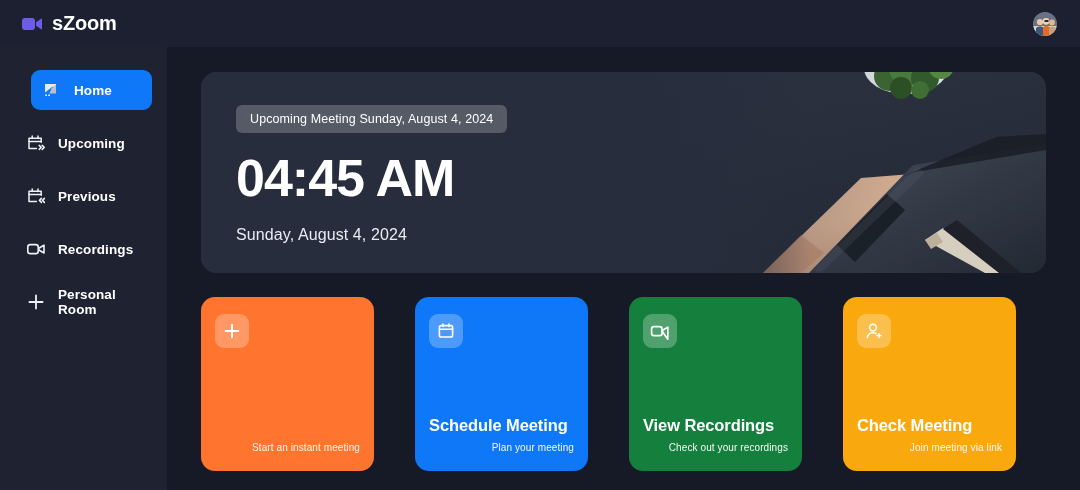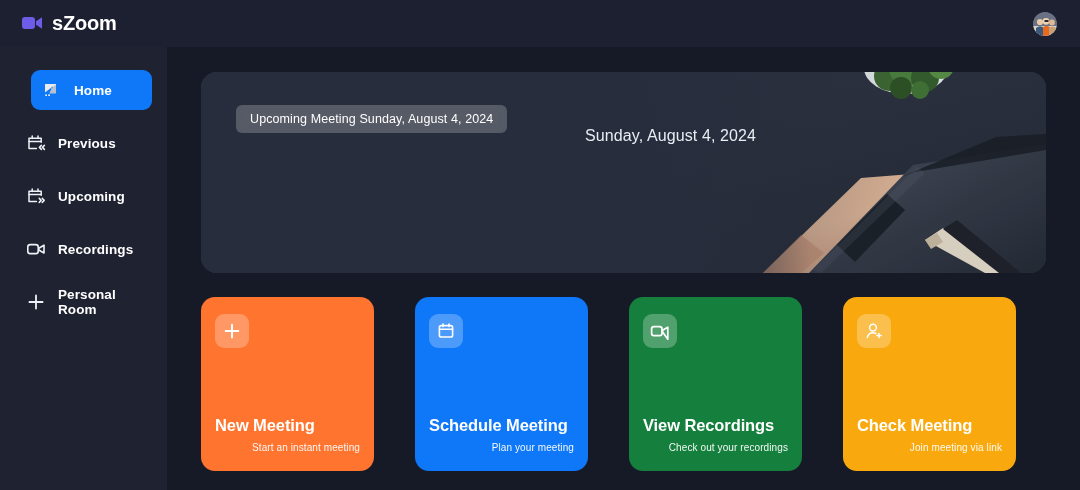--- a/index.html
+++ b/index.html
@@ -27,21 +27,21 @@
     width: 1080px;
     height: 47px;
     background: #1c2030;
     display: flex;
     align-items: center;
     z-index: 5;
   }
 
   .brand {
     display: flex;
-    align-items: flex-start;
+    align-items: center;
     gap: 8px;
     margin-left: 22px;
     cursor: pointer;
   }
   .brand-icon {
     width: 22px;
     height: 22px;
     display: flex;
     align-items: center;
     justify-content: center;
@@ -138,20 +138,21 @@
         rgba(39,45,60,0.15) 72%,
         rgba(39,45,60,0) 82%);
   }
   .hero-content {
     position: absolute;
     left: 35px;
     top: 0;
     height: 100%;
     width: 520px;
     display: flex;
+    flex-direction: column;
     justify-content: space-between;
     padding: 33px 0 29px 0;
   }
   .hero-badge {
     align-self: flex-start;
     background: rgba(255,255,255,0.22);
     color: #ffffff;
     font-size: 12.5px;
     padding: 7px 14px;
     border-radius: 6px;
@@ -265,38 +266,38 @@
       </span>
       <span class="nav-label">Home</span>
     </div>
 
     <div class="nav-item">
       <span class="nav-icon">
         <svg width="20" height="20" viewBox="0 0 20 20" fill="none" stroke="#eef1f6" stroke-width="1.5" stroke-linecap="round" stroke-linejoin="round">
           <path d="M3 5.2 h12.2 v4 M3 5.2 v10.4 h7.4"></path>
           <path d="M3 8.6 h12.2"></path>
           <path d="M6.2 3 v2.6 M12 3 v2.6"></path>
-          <path d="M15.4 12.4 l-2 2 l2 2"></path>
-          <path d="M18.4 12.4 l-2 2 l2 2"></path>
-        </svg>
-      </span>
-      <span class="nav-label">Previous</span>
+          <path d="M13.2 12.4 l2 2 l-2 2"></path>
+          <path d="M16.2 12.4 l2 2 l-2 2"></path>
+        </svg>
+      </span>
+      <span class="nav-label">Upcoming</span>
     </div>
 
     <div class="nav-item">
       <span class="nav-icon">
         <svg width="20" height="20" viewBox="0 0 20 20" fill="none" stroke="#eef1f6" stroke-width="1.5" stroke-linecap="round" stroke-linejoin="round">
           <path d="M3 5.2 h12.2 v4 M3 5.2 v10.4 h7.4"></path>
           <path d="M3 8.6 h12.2"></path>
           <path d="M6.2 3 v2.6 M12 3 v2.6"></path>
-          <path d="M13.2 12.4 l2 2 l-2 2"></path>
-          <path d="M16.2 12.4 l2 2 l-2 2"></path>
-        </svg>
-      </span>
-      <span class="nav-label">Upcoming</span>
+          <path d="M15.4 12.4 l-2 2 l2 2"></path>
+          <path d="M18.4 12.4 l-2 2 l2 2"></path>
+        </svg>
+      </span>
+      <span class="nav-label">Previous</span>
     </div>
 
     <div class="nav-item">
       <span class="nav-icon">
         <svg width="20" height="20" viewBox="0 0 20 20" fill="none" stroke="#eef1f6" stroke-width="1.6" stroke-linecap="round" stroke-linejoin="round">
           <rect x="1.8" y="5.6" width="10.4" height="9" rx="2.4"></rect>
           <path d="M12.8 9.2 L18 6.2 v7.8 L12.8 11 Z"></path>
         </svg>
       </span>
       <span class="nav-label">Recordings</span>
@@ -359,35 +360,35 @@
         <path d="M724 168 L736 161 L742 170 L730 177 Z" fill="#c8bca4"></path>
 
         <rect width="845" height="201" fill="#000" opacity="0.06"></rect>
       </svg>
 
       <div class="hero-overlay"></div>
 
       <div class="hero-content">
         <div class="hero-badge">Upcoming Meeting Sunday, August 4, 2024</div>
         <div class="hero-times">
+          <div class="hero-time">04:45 AM</div>
           <div class="hero-date">Sunday, August 4, 2024</div>
         </div>
       </div>
     </section>
 
     <section class="cards">
 
       <div class="card" style="background:#ff742e">
         <div class="card-icon-box">
           <svg width="18" height="18" viewBox="0 0 18 18" fill="none" stroke="#ffffff" stroke-width="1.9" stroke-linecap="round">
             <path d="M9 2.6 V15.4 M2.6 9 H15.4"></path>
           </svg>
         </div>
         <div class="card-text">
-          <div class="card-title">New Meeting</div>
           <div class="card-sub">Start an instant meeting</div>
         </div>
       </div>
 
       <div class="card" style="background:#0e78f9">
         <div class="card-icon-box">
           <svg width="18" height="18" viewBox="0 0 18 18" fill="none" stroke="#ffffff" stroke-width="1.6" stroke-linecap="round" stroke-linejoin="round">
             <rect x="2.4" y="3.6" width="13.2" height="11.4" rx="1.8"></rect>
             <path d="M2.4 7.3 H15.6"></path>
             <path d="M6 2 V4.6 M12 2 V4.6"></path>

